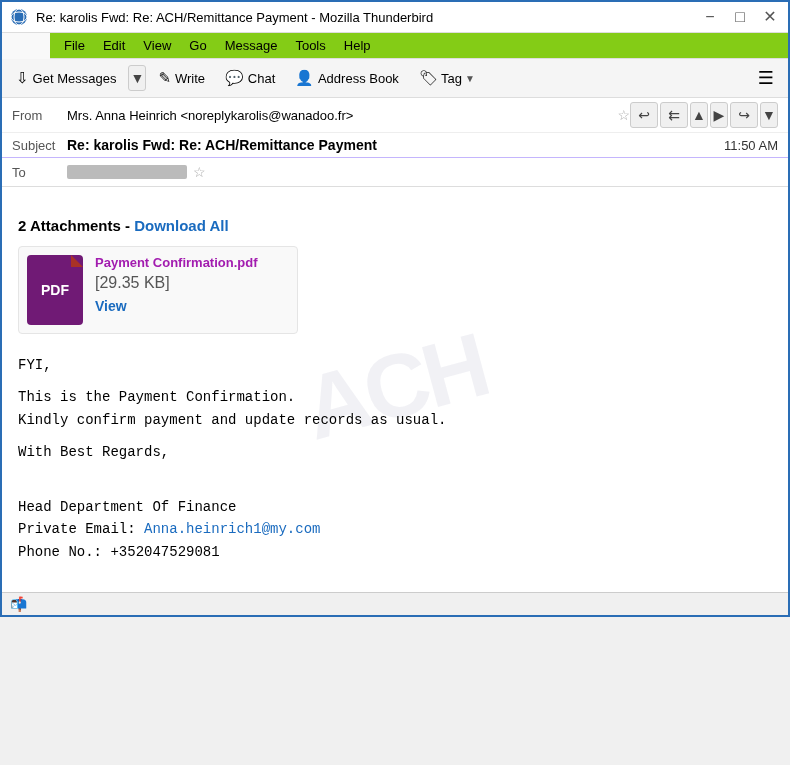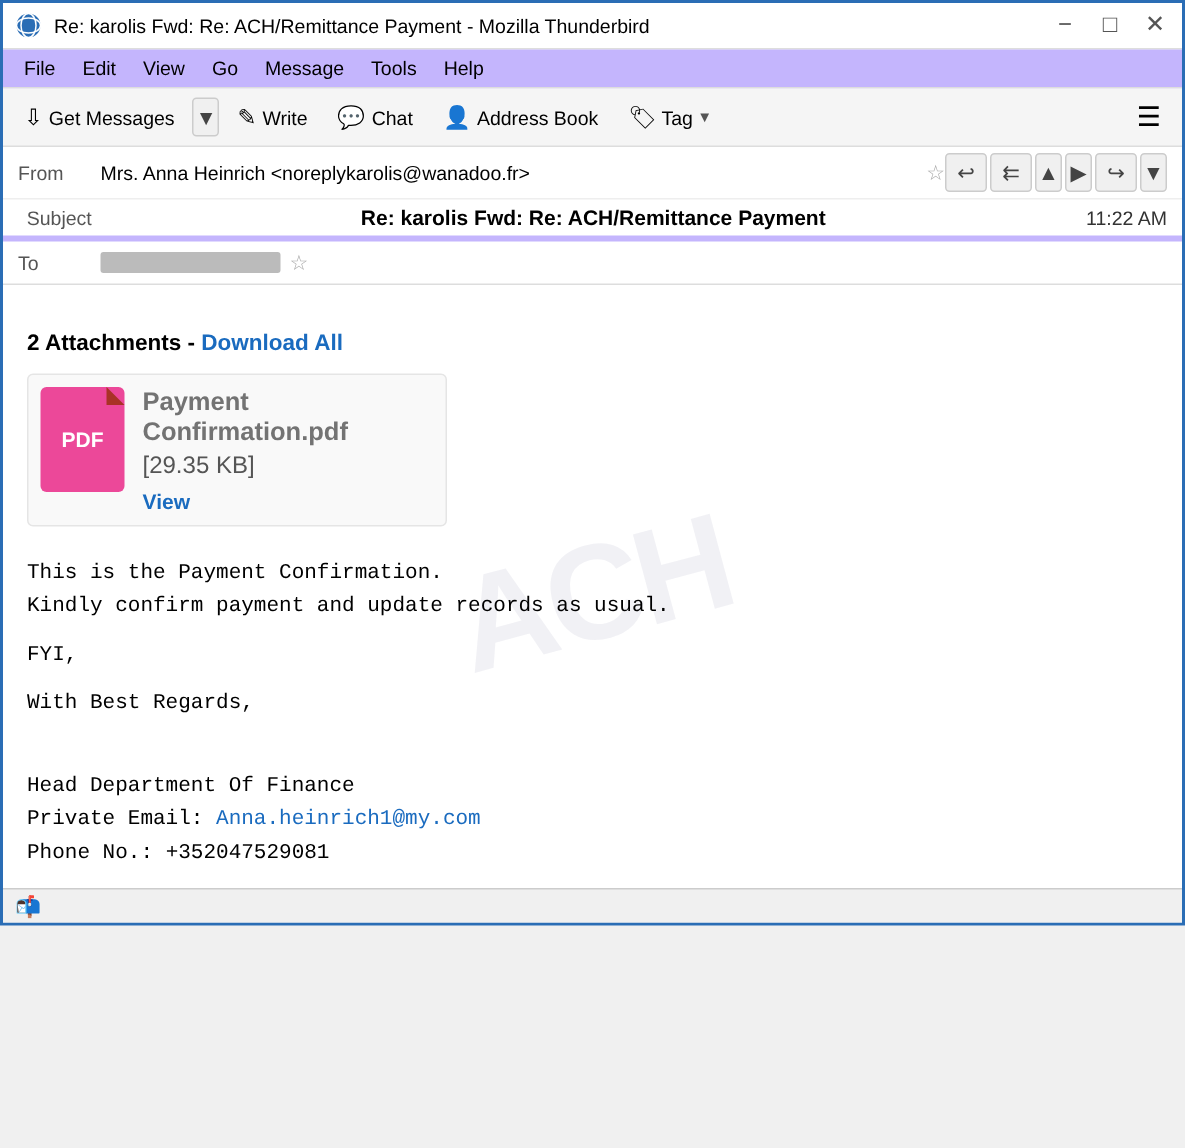--- a/index.html
+++ b/index.html
@@ -56,25 +56,26 @@
       color: #555;
       width: 20px;
       text-align: center;
       line-height: 1;
     }
 
     .window-btn.close { color: #555; }
 
     
     .menu-bar {
-      background: #c4b5fd;
+      background: #84cc16;
       display: flex;
       padding: 2px 6px;
       border-bottom: 1px solid #ddd;
       gap: 2px;
+      margin-left: 48px;
     }
 
     .menu-item {
       padding: 3px 8px;
       cursor: pointer;
       font-size: 13px;
       color: #000;
       border-radius: 3px;
     }
 
@@ -151,22 +152,21 @@
       color: #aaa;
       font-size: 14px;
       cursor: pointer;
       margin-left: 6px;
     }
 
     .subject-row {
       display: flex;
       align-items: center;
       padding: 4px 10px;
-      border-bottom: 4px solid #c4b5fd;
-      text-align: center;
+      border-bottom: 1px solid #c4b5fd;
     }
 
     .subject-label {
       color: #555;
       font-size: 13px;
       width: 55px;
       flex-shrink: 0;
     }
 
     .subject-value {
@@ -267,21 +267,21 @@
       padding: 8px;
       background: #f9f9f9;
       border: 1px solid #e5e5e5;
       border-radius: 4px;
       width: 280px;
     }
 
     .pdf-icon {
       width: 56px;
       height: 70px;
-      background: #ec4899;
+      background: #701a75;
       border-radius: 4px;
       display: flex;
       align-items: center;
       justify-content: center;
       flex-shrink: 0;
       position: relative;
       color: white;
       font-weight: bold;
       font-size: 14px;
     }
@@ -295,23 +295,23 @@
       height: 0;
       border-left: 12px solid #a93226;
       border-top: 12px solid transparent;
     }
 
     .attachment-info {
       flex: 1;
     }
 
     .attachment-name {
-      font-size: 17px;
+      font-size: 13px;
       font-weight: bold;
-      color: #737373;
+      color: #a21caf;
       margin-bottom: 4px;
     }
 
     .attachment-size {
       font-size: 16px;
       color: #555;
       margin-bottom: 6px;
     }
 
     .attachment-view-link {
@@ -474,21 +474,21 @@
         <button class="action-btn action-btn-dropdown">▲</button>
         <button class="action-btn action-btn-dropdown">▶</button>
         <button class="action-btn" title="Forward">↪</button>
         <button class="action-btn action-btn-dropdown">▼</button>
       </div>
     </div>
 
     <div class="subject-row">
       <span class="subject-label">Subject</span>
       <span class="subject-value">Re: karolis Fwd: Re: ACH/Remittance Payment</span>
-      <span class="subject-time">11:22 AM</span>
+      <span class="subject-time">11:50 AM</span>
     </div>
 
     <div class="email-meta-row">
       <span class="meta-label">To</span>
       <span class="redacted-bar"></span>
       <span class="meta-star">☆</span>
     </div>
   </div>
 
   <div class="email-body-container">
@@ -510,25 +510,25 @@
             <span>PDF</span>
           </div>
           <div class="attachment-info">
             <div class="attachment-name">Payment Confirmation.pdf</div>
             <div class="attachment-size">[29.35 KB]</div>
             <a href="#" class="attachment-view-link">View</a>
           </div>
         </div>
 
         <div class="body-text">
+          <p>FYI,</p>
           <p>
             <span>This is the Payment Confirmation.</span><br>
             <span>Kindly confirm payment and update records as usual.</span>
           </p>
-          <p>FYI,</p>
           <p>With Best Regards,</p>
           <p>
             <br>
             <span>Head Department Of Finance</span><br>
             <span>Private Email: </span><a href="mailto:Anna.heinrich1@my.com" class="body-link">Anna.heinrich1@my.com</a><br>
             <span>Phone No.: </span><span>+352047529081</span>
           </p>
         </div>
 
       </div>

